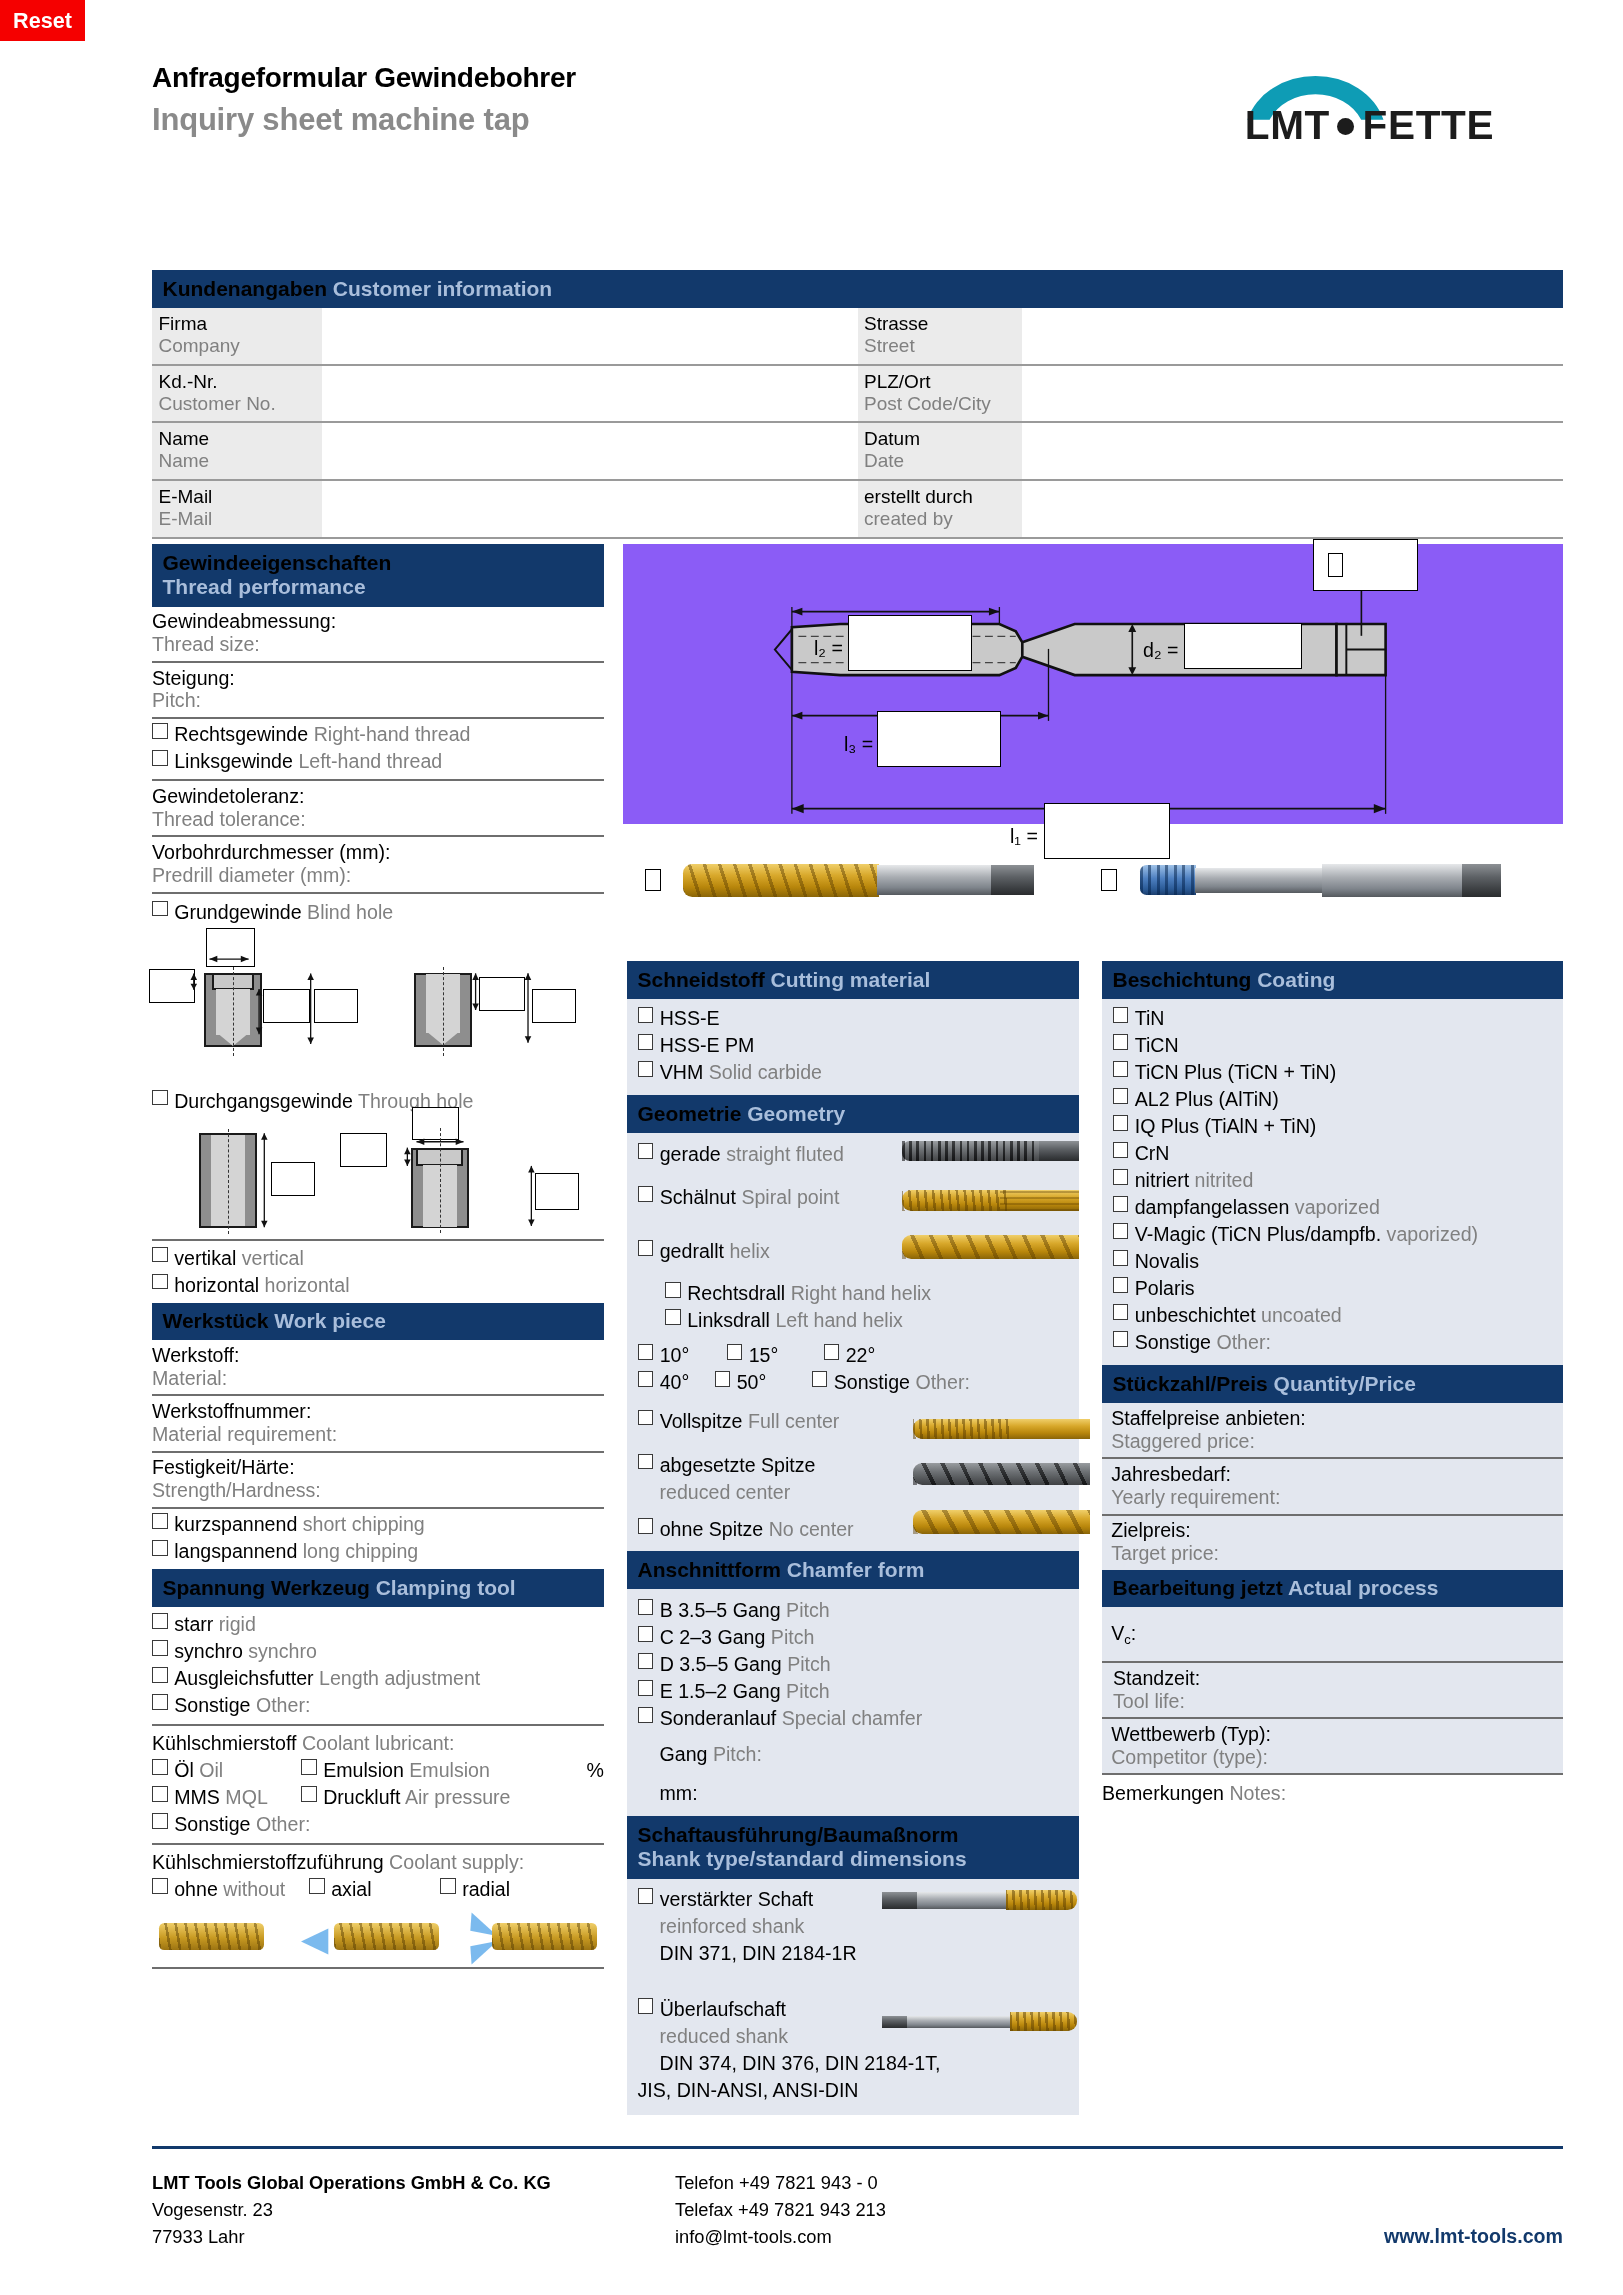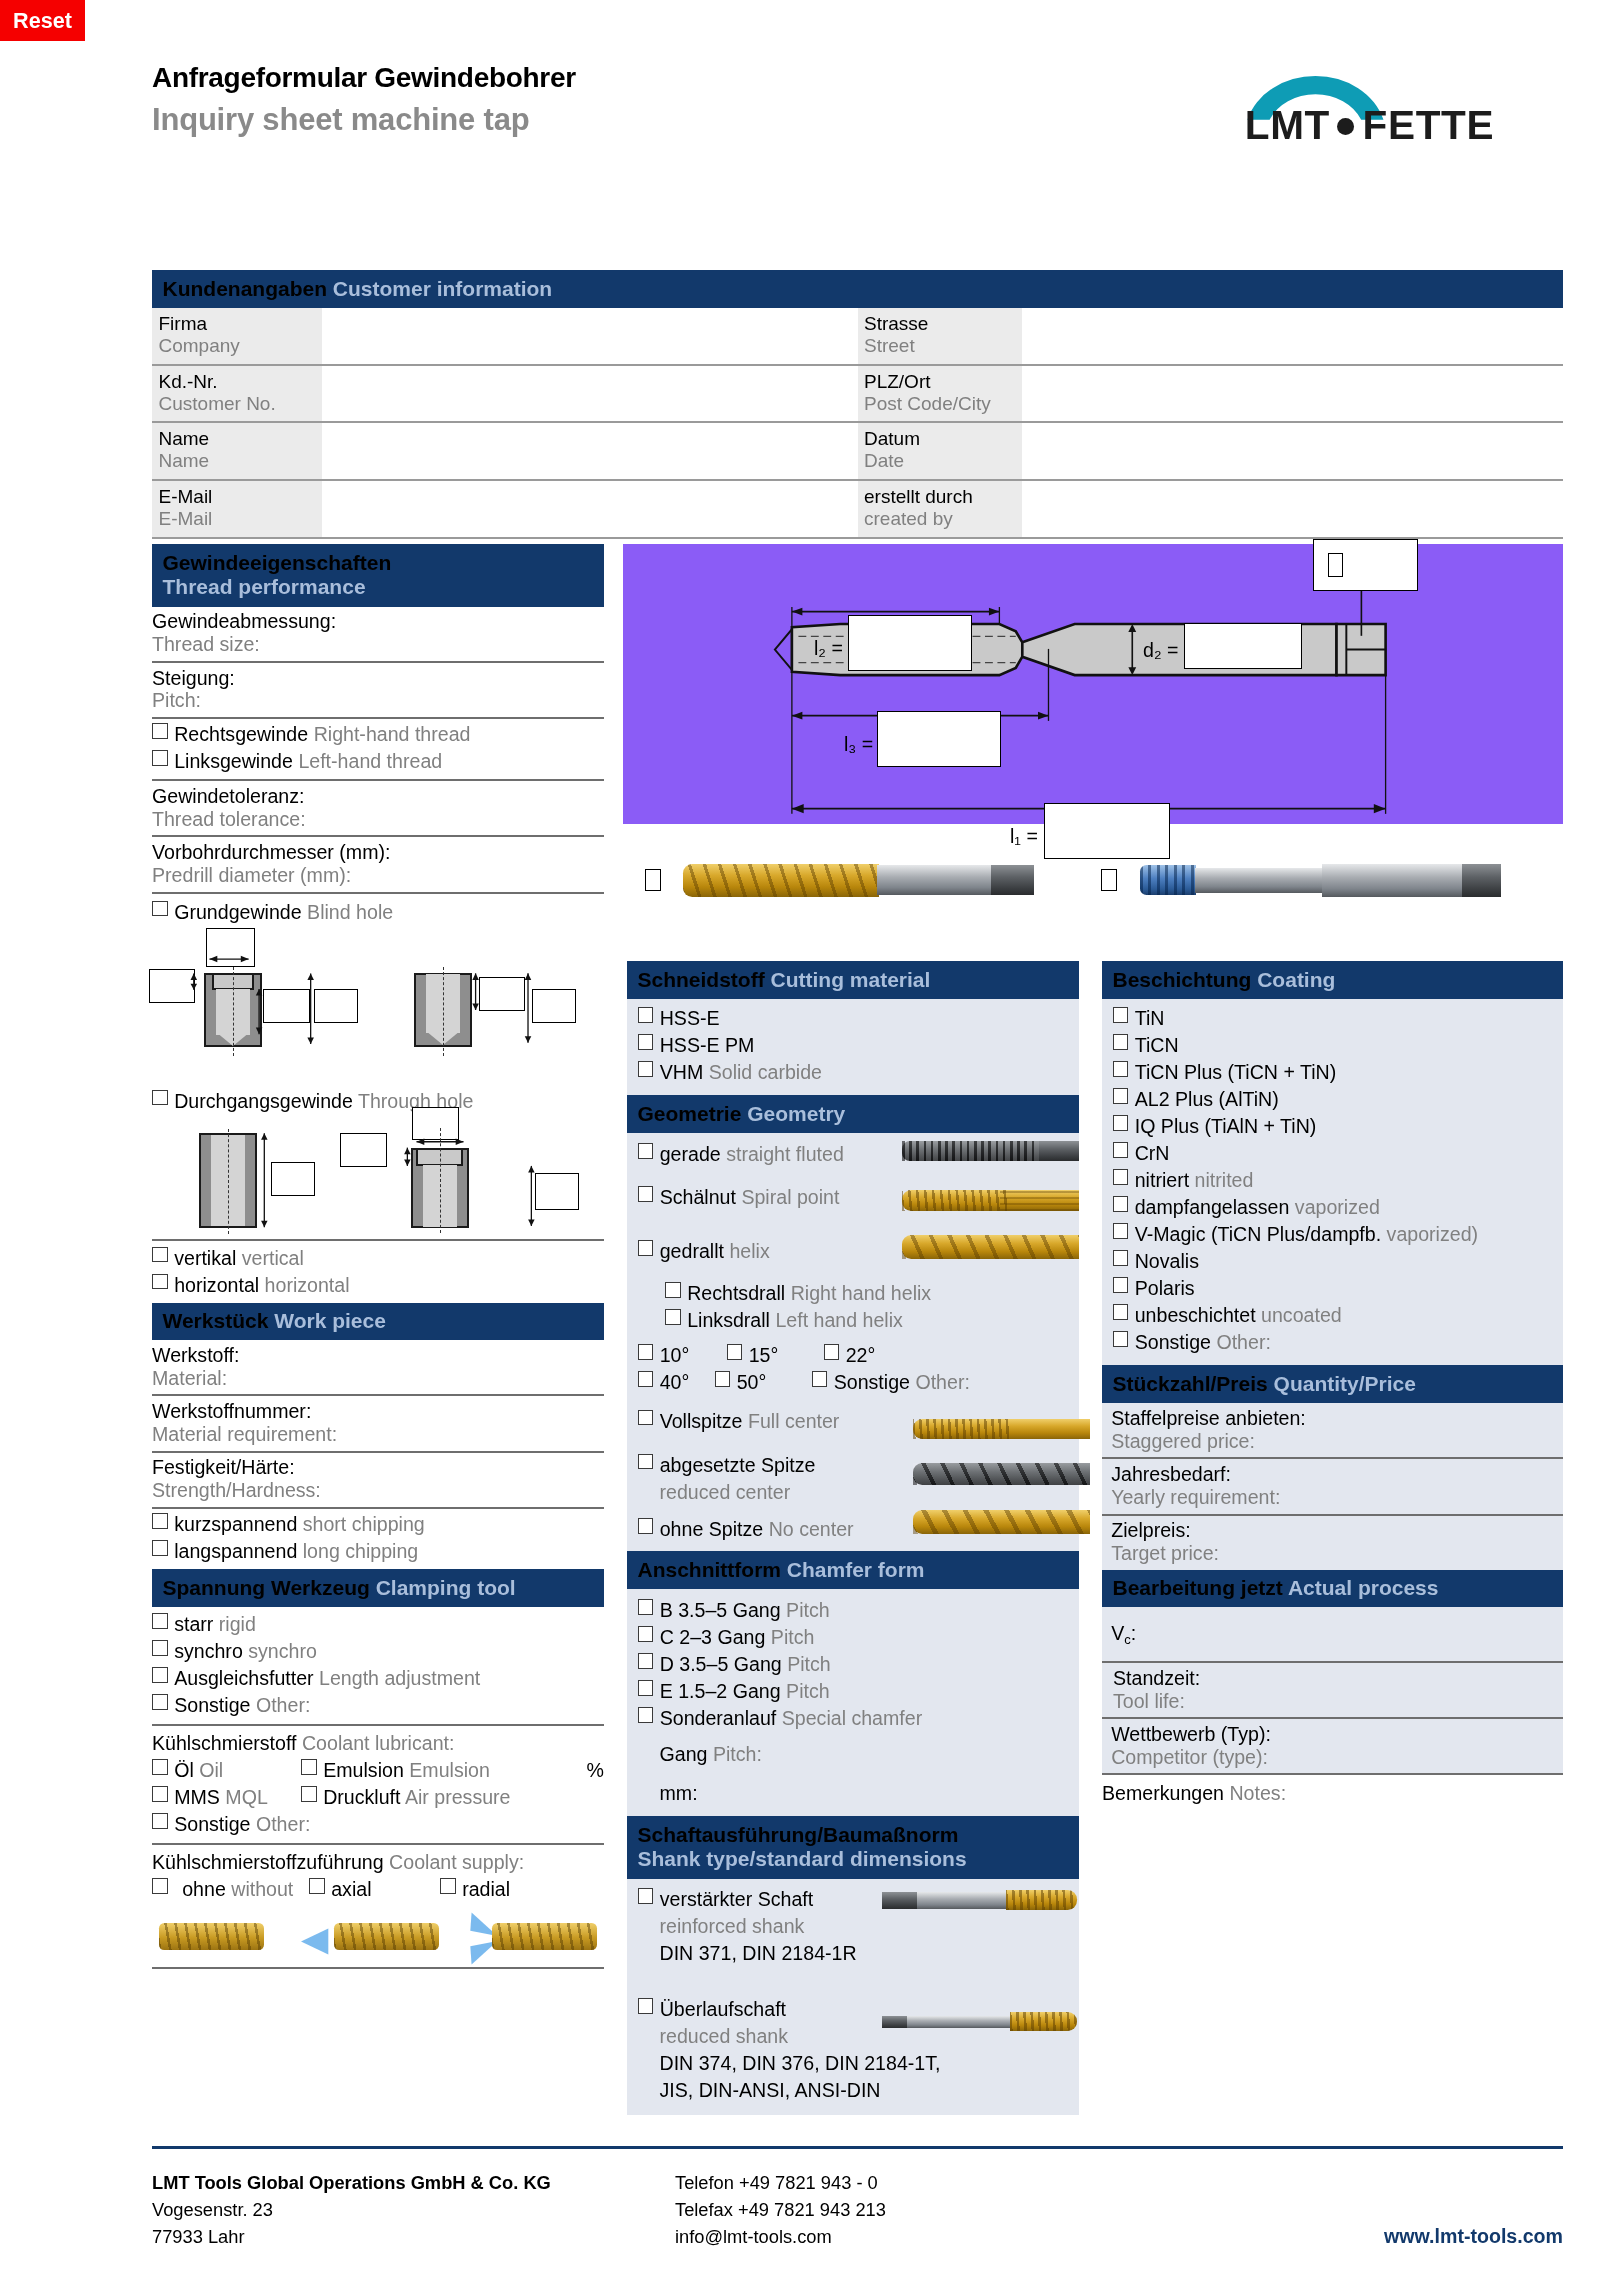--- a/index.html
+++ b/index.html
@@ -486,21 +486,21 @@
       <span class="en">Other:</span></span>
     </div>
   </div>
 
   <div style="padding:3.9px 0 0 0;">
     <div class="chk-row">
       <span class="de">Kühlschmierstoffzuführung</span>
       <span class="en">Coolant supply:</span>
     </div>
     <div style="display:flex; align-items:flex-start;">
-      <div class="cbline chk-row" style="width:157px;gap:8px;">
+      <div class="cbline chk-row" style="width:157px;">
         <span class="cb"></span>
         <span><span class="de">ohne</span>
         <span class="en">without</span></span>
       </div>
       <div class="cbline chk-row" style="width:131px;">
         <span class="cb"></span>
         <span class="de">axial</span>
       </div>
       <div class="cbline chk-row">
         <span class="cb"></span>
@@ -741,21 +741,21 @@
     <div class="cbline chk-row" style="margin-top:29px;">
       <span class="cb"></span>
       <span class="de">Überlaufschaft</span>
     </div>
     <div class="chk-row" style="margin-left:22px;">
       <span class="en">reduced shank</span>
     </div>
     <div class="chk-row" style="margin-left:22px;">
       <span class="de">DIN 374, DIN 376, DIN 2184-1T,</span>
     </div>
-    <div class="chk-row" style="margin-left:22px;">
+    <div class="chk-row" style="">
       <span class="de">JIS, DIN-ANSI, ANSI-DIN</span>
     </div>
 
     <div style="position:absolute;left:255px;top:128px;width:196px;height:30px;overflow:hidden;">
       <div class="tap-dark" style="position:absolute;left:0;top:9.2px;width:27.5px;height:11.8px;"></div>
       <div class="tap-steel" style="position:absolute;left:25px;top:9.2px;width:110px;height:11.8px;"></div>
       <div class="tap-gold" style="position:absolute;left:128px;top:5.2px;width:67px;height:19.6px;border-radius:0 9.2px 9.2px 0;"></div>
       <div style="position:absolute;left:128px;top:5.2px;width:67px;height:19.6px;
            background:repeating-linear-gradient(86deg, rgba(90,60,0,.5) 0 2.6px, rgba(255,255,255,0) 2.6px 7.2px);
            border-radius:0 9.2px 9.2px 0;"></div>

